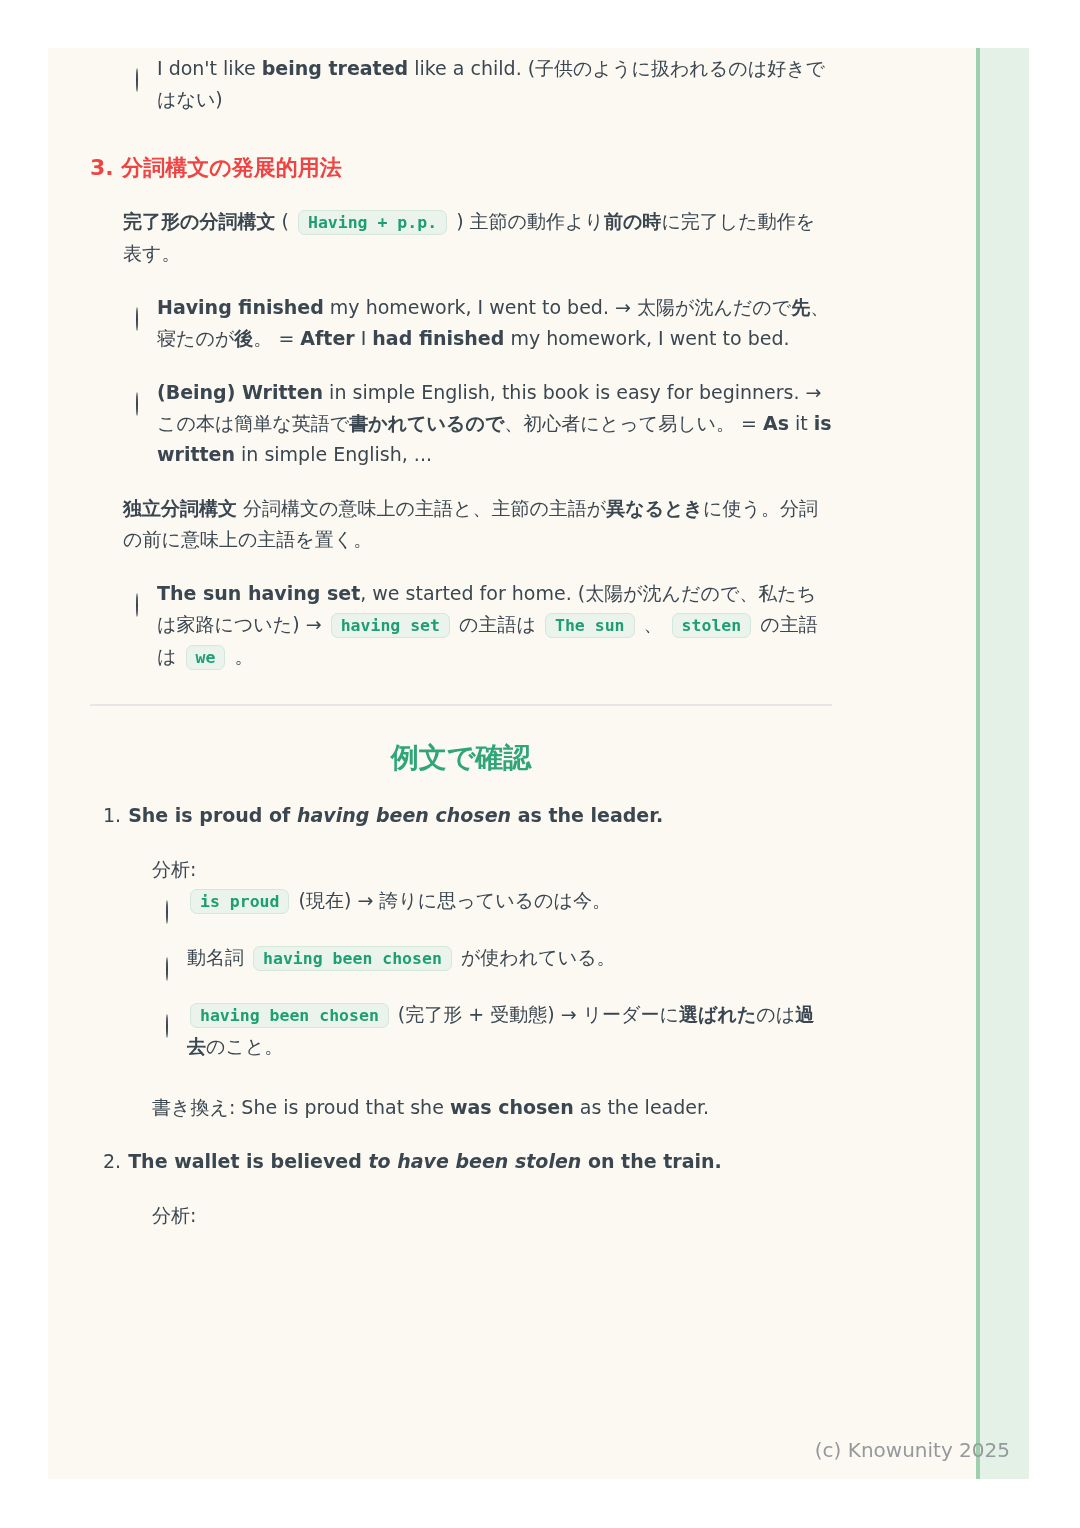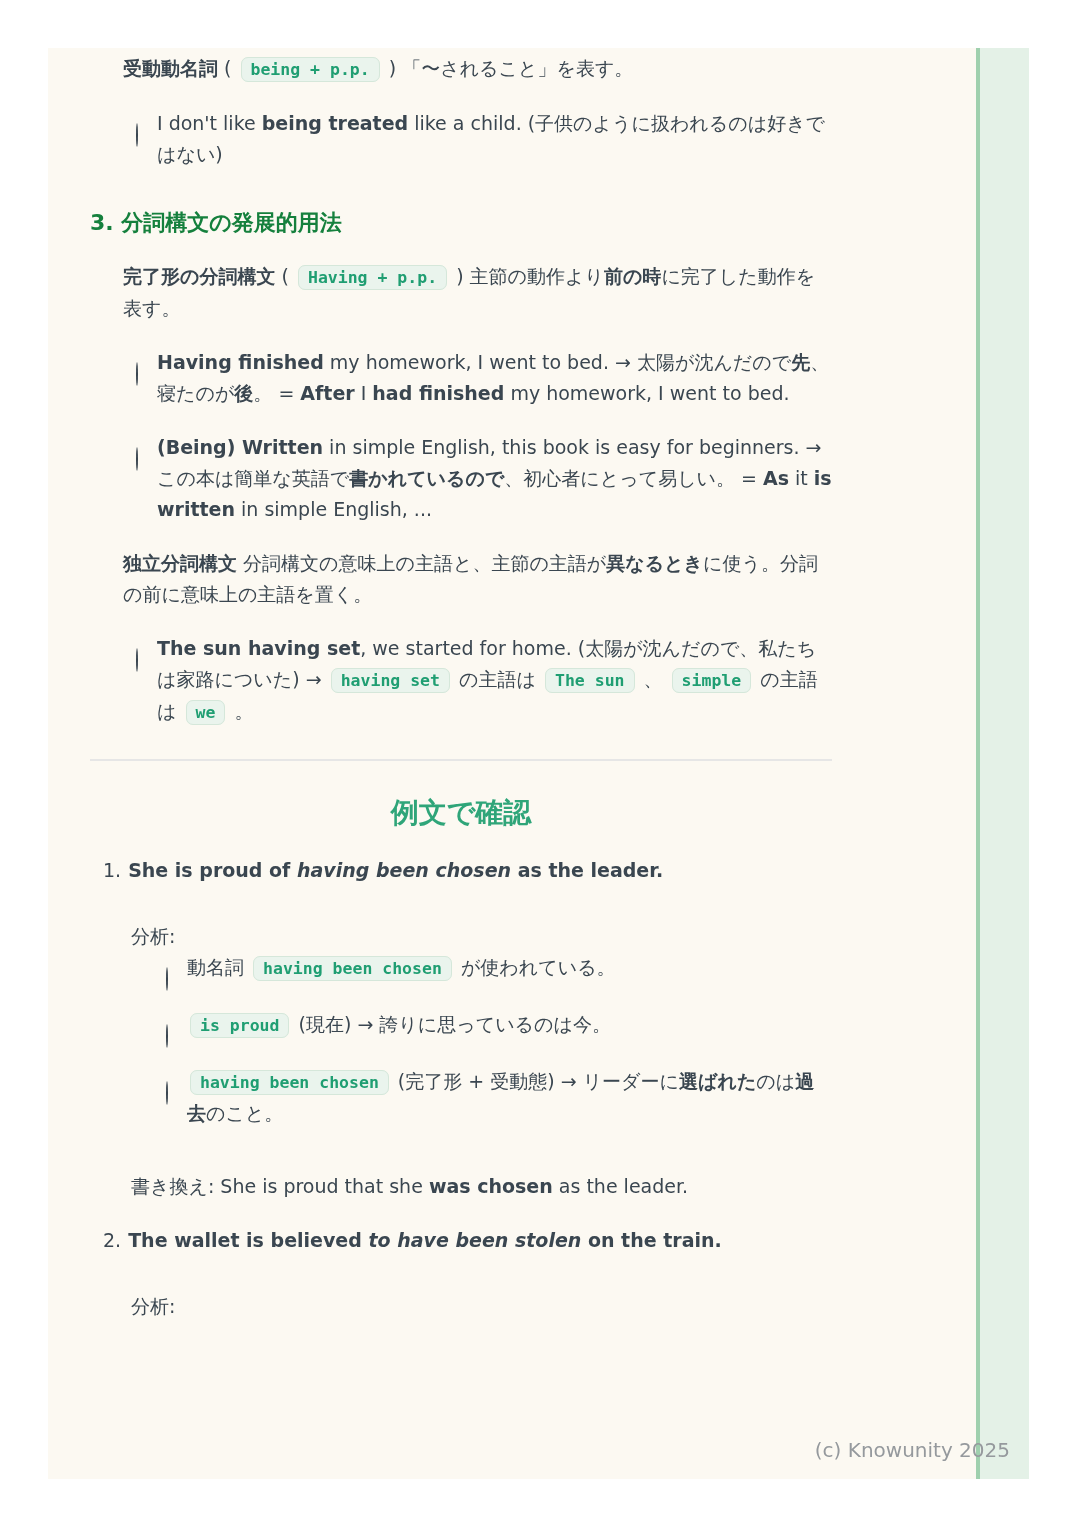--- a/index.html
+++ b/index.html
@@ -24,63 +24,59 @@
   }
   .block { margin:0 0 23px 0; }
   .mb0  { margin-bottom:0; }
   .mb14 { margin-bottom:14px; }
   .mb16 { margin-bottom:16px; }
   .mb30 { margin-bottom:30px; }
   .li { display:flex; align-items:flex-start; }
   .ind1 { margin-left:12px; }
   .ind2 { margin-left:46px; }
   .ind-num { margin-left:13px; }
-  .ind-an  { margin-left:41px;flex-direction:column; }
+  .ind-an  { margin-left:41px; }
   .ind-sub { margin-left:76px; }
   .mk { flex:none; width:21px; padding-top:12px; }
   .dot  { width:7px; height:7px; border-radius:50%; background:#3a4650; }
   .ring { width:7px; height:7px; border-radius:50%; border:1.5px solid #3a4650; box-sizing:border-box; background:transparent; }
   .nlab { flex:none; margin-right:7px; }
   .txt { flex:1 1 auto; min-width:0; }
   .b { font-weight:bold; }
   .i { font-style:italic; }
   .code {
     font-family:"DejaVu Sans Mono","Liberation Mono",monospace;
     font-size:16.5px; font-weight:bold; color:#1f9e72;
     background:#eaf4ed; border:1px solid #d5e7da; border-radius:7px;
     padding:2px 9px; margin:0 3px; white-space:nowrap;
   }
   h2.sec {
     color:#2fa579; font-size:28px; line-height:38px; font-weight:bold;
     margin:33px 0 23px 0;
     text-align:center;
   }
   h3.sub {
-    color:#15803d; font-size:22px; line-height:30px; font-weight:bold;
+    color:#ef4444; font-size:22px; line-height:30px; font-weight:bold;
     margin:38px 0 23px 0;
   }
   p.para { margin:0 0 23px 0; }
   hr.rule {
     border:none; border-top:2px solid #e6e6e6; margin:31px 0 0 0;
   }
   .watermark {
     position:absolute; top:1438px; right:70px;
     font-size:20px; color:#95999d; z-index:5;
   }
 </style>
 </head>
 <body>
 
 <div class="card">
   <div class="content">
 
-    <div class="li ind1 block">
-      <span class="mk"><span class="dot"></span></span>
-      <div class="txt"><span class="b ">受動動名詞</span><span class=""> ( </span><span class="code">being + p.p.</span><span class=""> ) 「〜されること」を表す。</span></div>
-    </div>
     <div class="li ind2 block">
       <span class="mk"><span class="ring"></span></span>
       <div class="txt"><span class="">I don't like </span><span class="b ">being treated</span><span class=""> like a child. (子供のように扱われるのは好きではない)</span></div>
     </div>
 
     <h3 class="sub">3. 分詞構文の発展的用法</h3>
 
     <div class="li ind1 block">
       <span class="mk"><span class="dot"></span></span>
       <div class="txt"><span class="b ">完了形の分詞構文</span><span class=""> ( </span><span class="code">Having + p.p.</span><span class=""> ) 主節の動作より</span><span class="b ">前の時</span><span class="">に完了した動作を表す。</span></div>
@@ -94,42 +90,42 @@
       <span class="mk"><span class="ring"></span></span>
       <div class="txt"><span class="b ">(Being) Written</span><span class=""> in simple English, this book is easy for beginners. → この本は簡単な英語で</span><span class="b ">書かれているので</span><span class="">、初心者にとって易しい。 = </span><span class="b ">As</span><span class=""> it </span><span class="b ">is written</span><span class=""> in simple English, ...</span></div>
     </div>
 
     <div class="li ind1 block">
       <span class="mk"><span class="dot"></span></span>
       <div class="txt"><span class="b ">独立分詞構文</span><span class=""> 分詞構文の意味上の主語と、主節の主語が</span><span class="b ">異なるとき</span><span class="">に使う。分詞の前に意味上の主語を置く。</span></div>
     </div>
     <div class="li ind2 mb16">
       <span class="mk"><span class="ring"></span></span>
-      <div class="txt"><span class="b ">The sun having set</span><span class="">, we started for home. (太陽が沈んだので、私たちは家路についた) → </span><span class="code">having set</span><span class=""> の主語は </span><span class="code">The sun</span><span class=""> 、 </span><span class="code">simple</span><span class=""> の主語は </span><span class="code">we</span><span class=""> 。</span></div>
+      <div class="txt"><span class="b ">The sun having set</span><span class="">, we started for home. (太陽が沈んだので、私たちは家路についた) → </span><span class="code">having set</span><span class=""> の主語は </span><span class="code">The sun</span><span class=""> 、 </span><span class="code">stolen</span><span class=""> の主語は </span><span class="code">we</span><span class=""> 。</span></div>
     </div>
 
     <hr class="rule">
 
     <h2 class="sec">例文で確認</h2>
 
     <div class="li ind-num block">
       <span class="nlab">1.</span>
       <div class="txt"><span class="b ">She is proud of </span><span class="b i">having been chosen</span><span class="b "> as the leader.</span></div>
     </div>
     <div class="li ind-an mb0">
       <span class="mk"><span class="dot"></span></span>
       <div class="txt"><span class="">分析:</span></div>
     </div>
     <div class="li ind-sub mb14">
       <span class="mk"><span class="ring"></span></span>
-      <div class="txt"><span class="">動名詞 </span><span class="code">having been chosen</span><span class=""> が使われている。</span></div>
+      <div class="txt"><span class="code">is proud</span><span class=""> (現在) → 誇りに思っているのは今。</span></div>
     </div>
     <div class="li ind-sub mb14">
       <span class="mk"><span class="ring"></span></span>
-      <div class="txt"><span class="code">is proud</span><span class=""> (現在) → 誇りに思っているのは今。</span></div>
+      <div class="txt"><span class="">動名詞 </span><span class="code">having been chosen</span><span class=""> が使われている。</span></div>
     </div>
     <div class="li ind-sub mb30">
       <span class="mk"><span class="ring"></span></span>
       <div class="txt"><span class="code">having been chosen</span><span class=""> (完了形 + 受動態) → リーダーに</span><span class="b ">選ばれた</span><span class="">のは</span><span class="b ">過去</span><span class="">のこと。</span></div>
     </div>
     <div class="li ind-an block">
       <span class="mk"><span class="dot"></span></span>
       <div class="txt"><span class="">書き換え: She is proud that she </span><span class="b ">was chosen</span><span class=""> as the leader.</span></div>
     </div>
 

